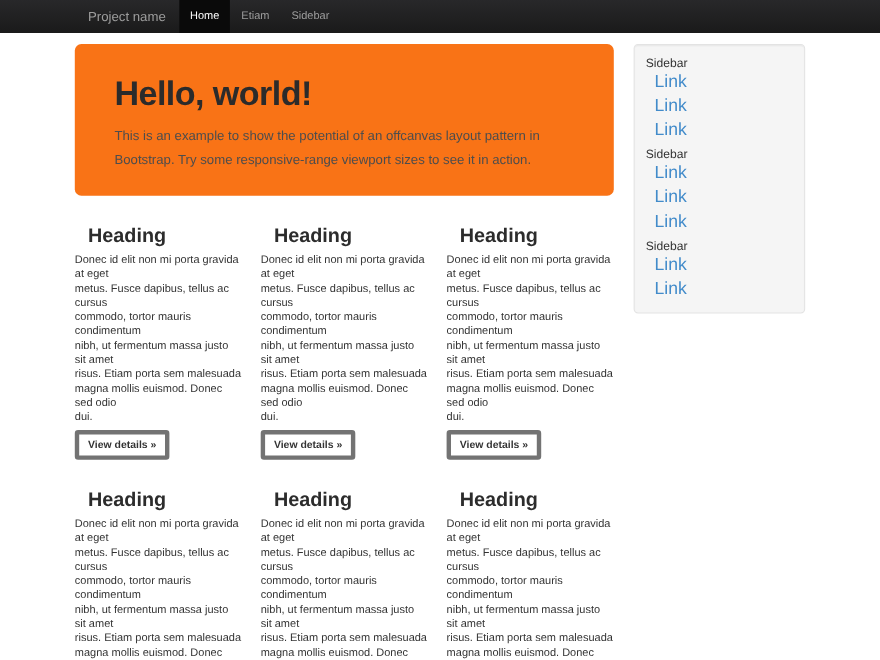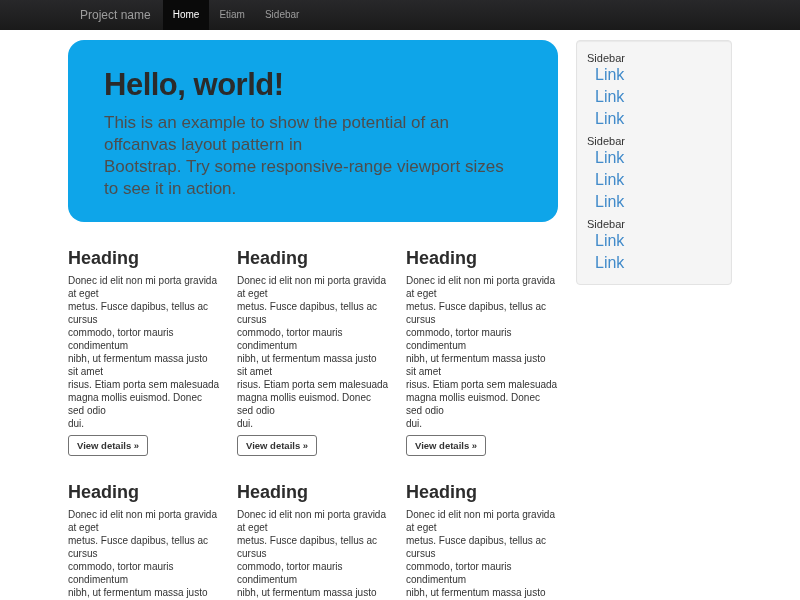--- a/index.html
+++ b/index.html
@@ -38,61 +38,61 @@
   }
   .nav-item.active { background: #0a0a0a; color: #ffffff; }
 
   
   .container { width: 664px; margin: 0 auto; }
   .content { display: flex; gap: 18px; margin-top: 10px; align-items: flex-start; }
   .main { width: 490px; }
 
   
   .jumbotron {
-    background: #0ea5e9;
-    border-radius: 16px;
+    background: #f97316;
+    border-radius: 6px;
     padding: 27px 36px 22px;
   }
   .jumbotron h1 {
     margin: 0;
     font-size: 31px;
     line-height: 36px;
     font-weight: bold;
     color: #2b2b2b;
     letter-spacing: -0.5px;
   }
   .jumbotron p {
     margin: 9px 0 0;
-    font-size: 17px;
+    font-size: 12px;
     line-height: 22px;
     color: #4d4d4d;
     white-space: pre-line;
   }
 
   
   .cards-row { display: flex; gap: 17px; margin-top: 25px; }
   .card { width: 152px; }
   .card h2 {
-    margin: 0 0 5px;
+    margin: 0 12px 5px;
     font-size: 18px;
     line-height: 22px;
     font-weight: bold;
     color: #2c2c2c;
   }
   .card p {
     margin: 0 0 5px;
     font-size: 10px;
     line-height: 13px;
     color: #333333;
     white-space: pre-line;
   }
   .btn {
     display: inline-block;
     background: #ffffff;
-    border: 1px solid #737373;
+    border: 4px solid #737373;
     border-radius: 3px;
     padding: 4px 8px;
     font-size: 9.5px;
     font-weight: bold;
     color: #333333;
     font-family: "Liberation Sans", sans-serif;
     cursor: pointer;
   }
 
   

